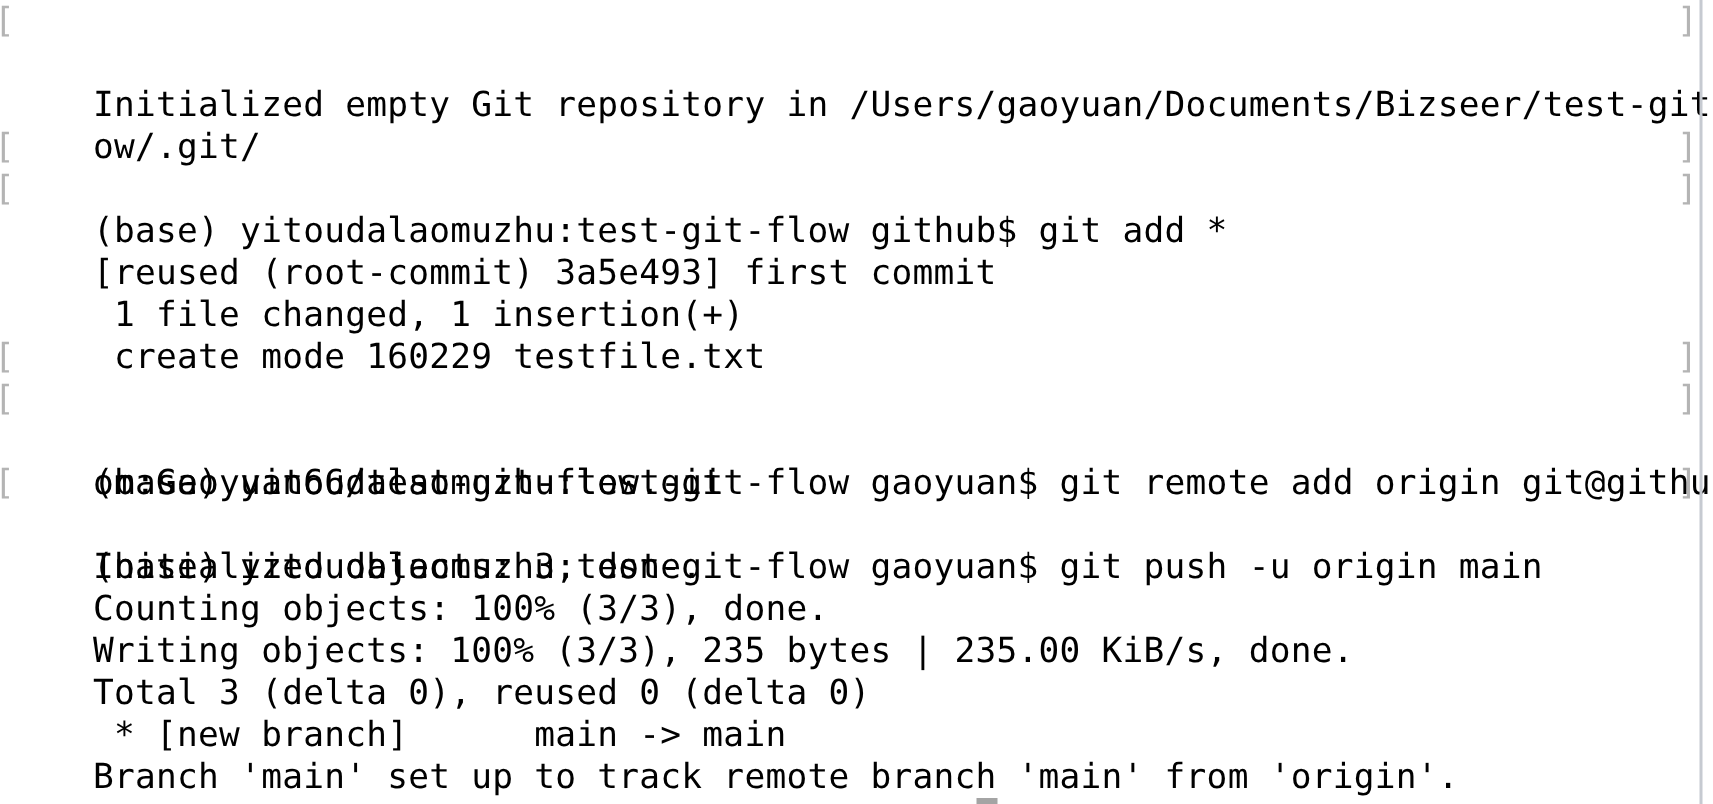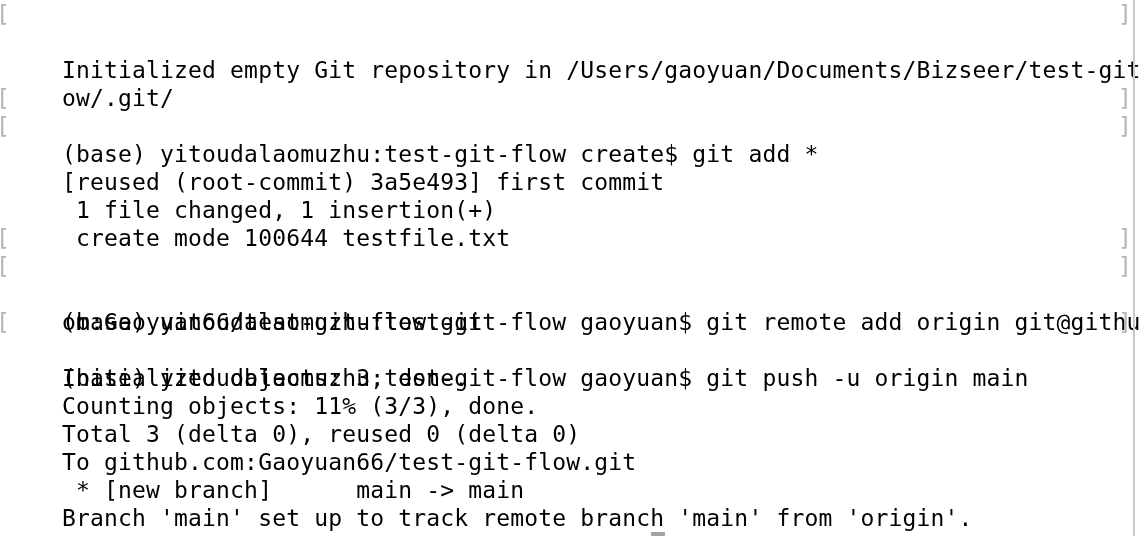--- a/index.html
+++ b/index.html
@@ -74,39 +74,39 @@
   <div class="line">
     <span class="text">Initialized empty Git repository in /Users/gaoyuan/Documents/Bizseer/test-git-fl</span>
   </div>
 
   <div class="line">
     <span class="text">ow/.git/</span>
   </div>
 
   <div class="line">
     <span class="mark mark-left">[</span>
-    <span class="text">(base) yitoudalaomuzhu:test-git-flow create$ git add *</span>
+    <span class="text">(base) yitoudalaomuzhu:test-git-flow github$ git add *</span>
     <span class="mark mark-right">]</span>
   </div>
 
   <div class="line">
     <span class="mark mark-left">[</span>
     <span class="mark mark-right">]</span>
   </div>
 
   <div class="line">
     <span class="text">[reused (root-commit) 3a5e493] first commit</span>
   </div>
 
   <div class="line">
     <span class="text"> 1 file changed, 1 insertion(+)</span>
   </div>
 
   <div class="line">
-    <span class="text"> create mode 100644 testfile.txt</span>
+    <span class="text"> create mode 160229 testfile.txt</span>
   </div>
 
   <div class="line">
     <span class="mark mark-left">[</span>
     <span class="mark mark-right">]</span>
   </div>
 
   <div class="line">
     <span class="mark mark-left">[</span>
     <span class="text">(base) yitoudalaomuzhu:test-git-flow gaoyuan$ git remote add origin git@github.c</span>
@@ -121,31 +121,31 @@
     <span class="mark mark-left">[</span>
     <span class="text">(base) yitoudalaomuzhu:test-git-flow gaoyuan$ git push -u origin main</span>
     <span class="mark mark-right">]</span>
   </div>
 
   <div class="line">
     <span class="text">Initialized objects: 3, done.</span>
   </div>
 
   <div class="line">
-    <span class="text">Counting objects: 11% (3/3), done.</span>
+    <span class="text">Counting objects: 100% (3/3), done.</span>
   </div>
 
+  <div class="line">
+    <span class="text">Writing objects: 100% (3/3), 235 bytes | 235.00 KiB/s, done.</span>
+  </div>
 
   <div class="line">
     <span class="text">Total 3 (delta 0), reused 0 (delta 0)</span>
   </div>
 
-  <div class="line">
-    <span class="text">To github.com:Gaoyuan66/test-git-flow.git</span>
-  </div>
 
   <div class="line">
     <span class="text"> * [new branch]      main -&gt; main</span>
   </div>
 
   <div class="line">
     <span class="text">Branch 'main' set up to track remote branch 'main' from 'origin'.</span>
   </div>
 
   <div class="cursor-sliver"></div>

